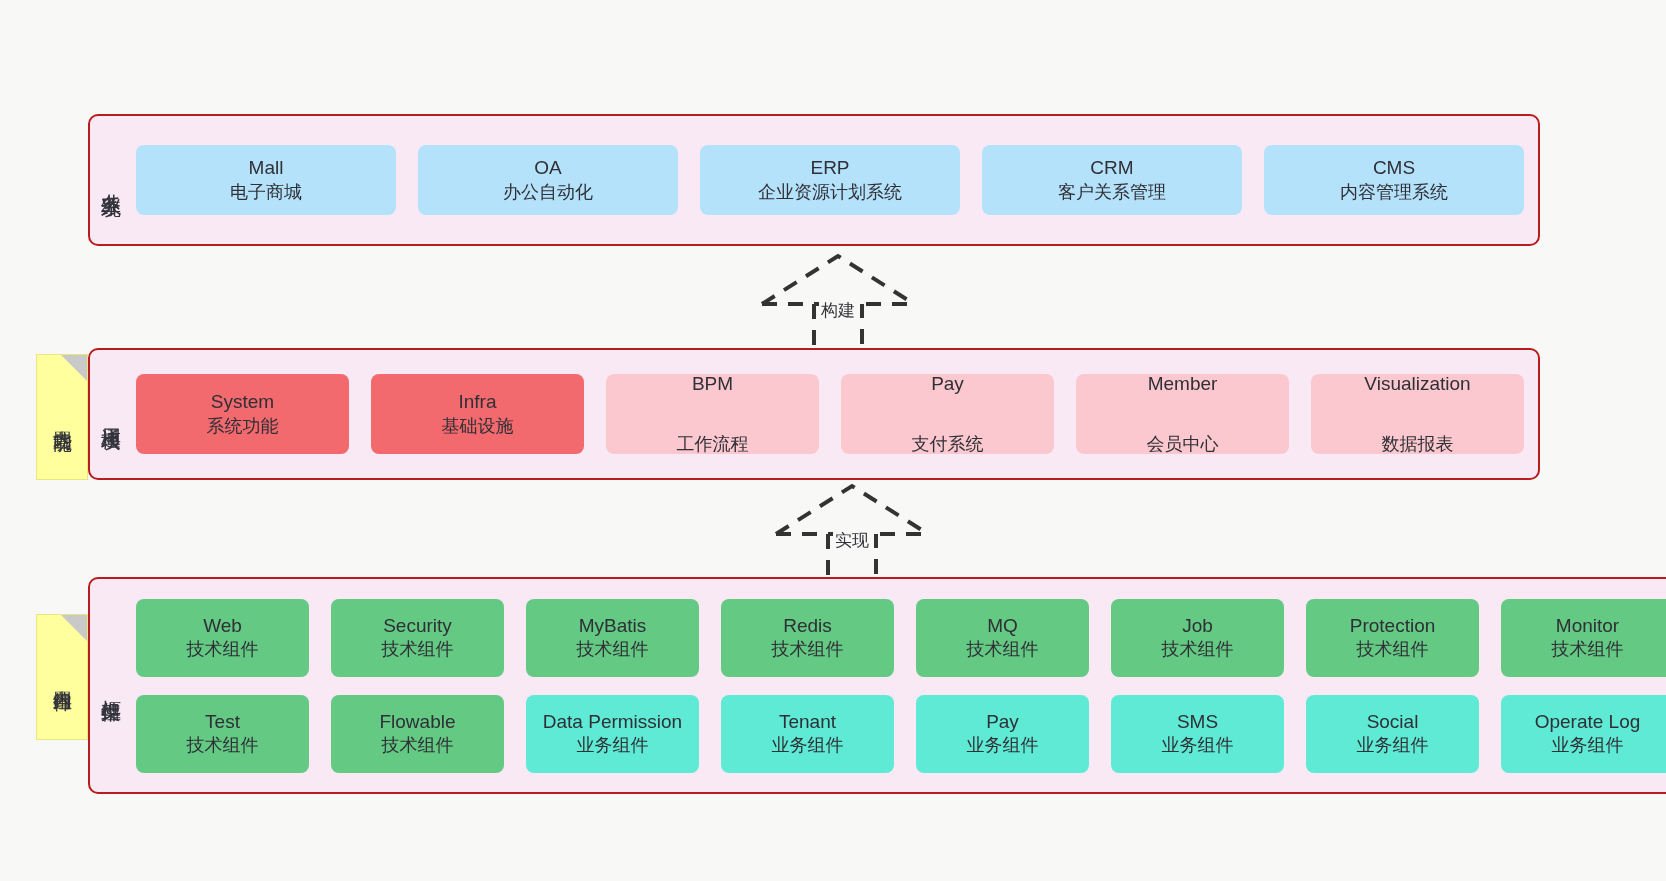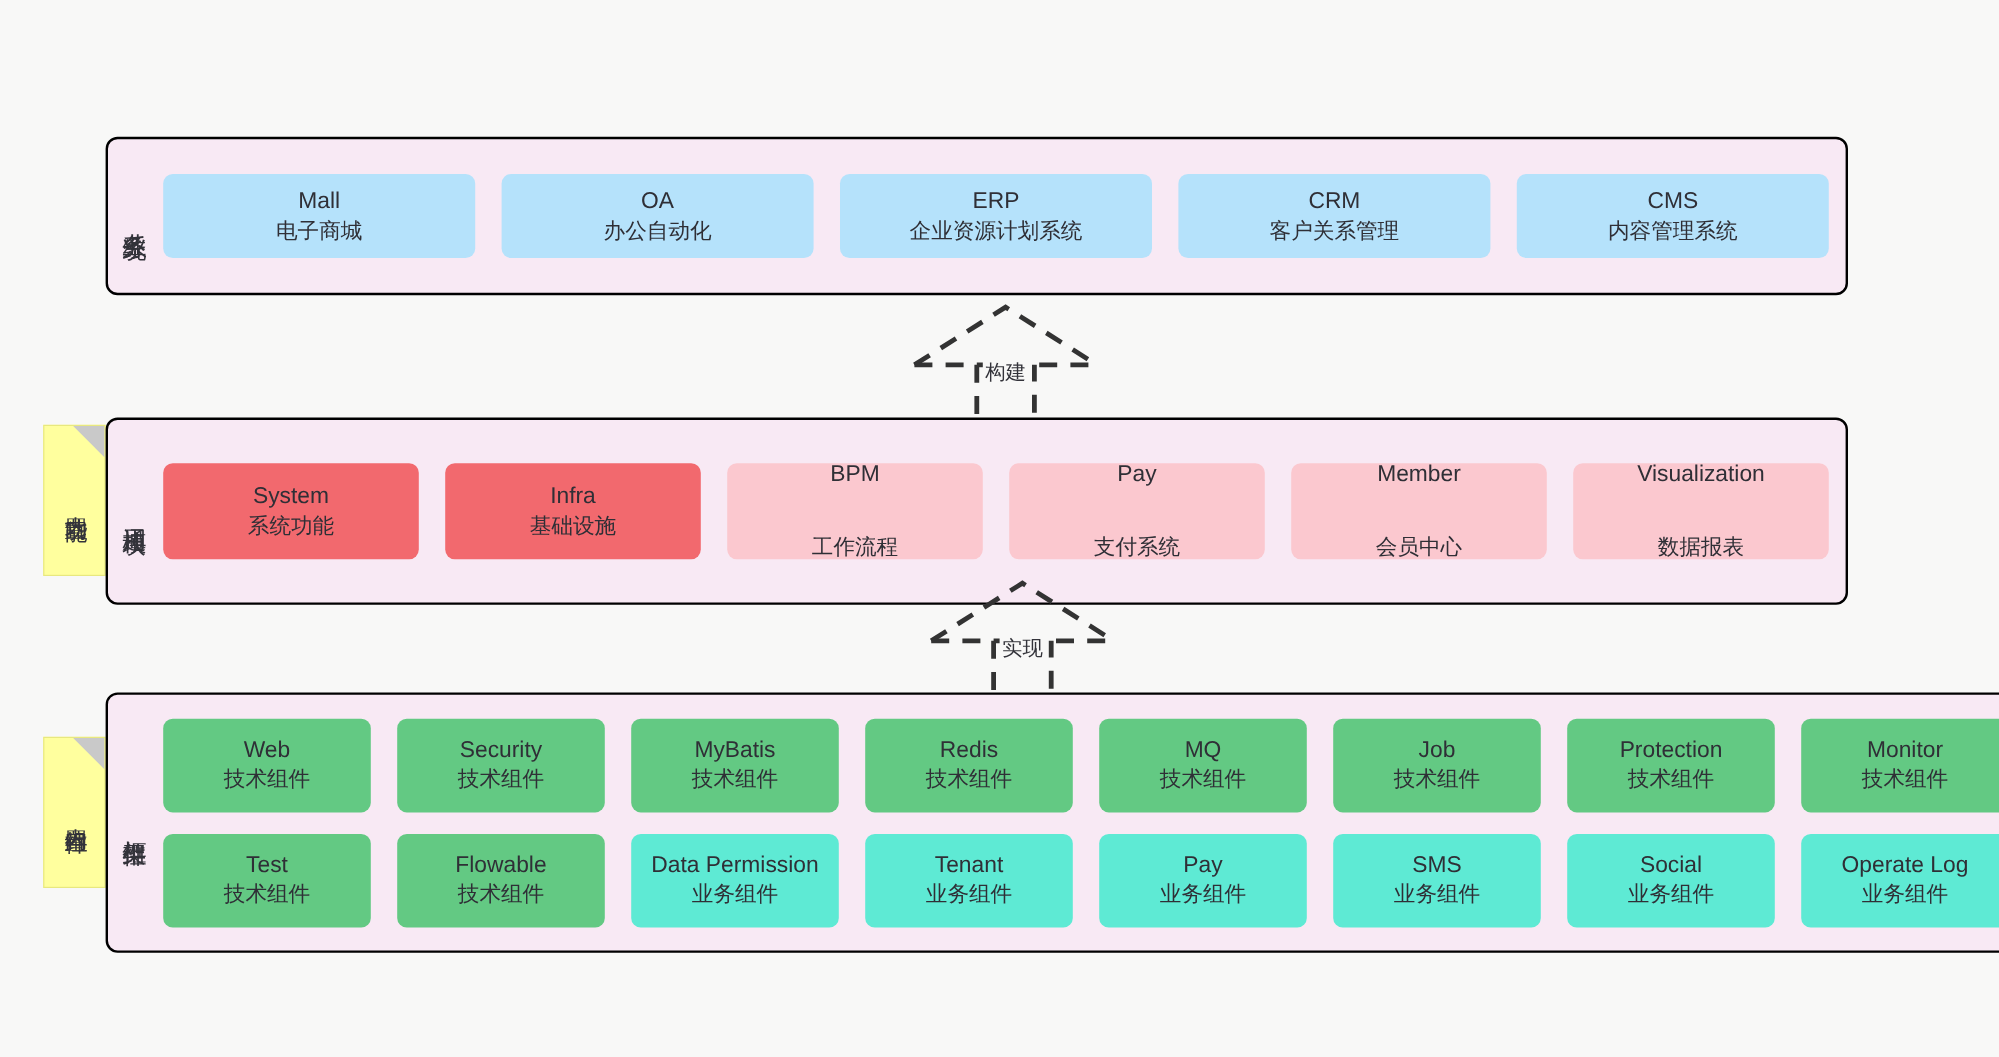--- a/index.html
+++ b/index.html
@@ -19,21 +19,21 @@
   .canvas {
     position: absolute;
     inset: 0;
   }
 
   
   .panel {
     position: absolute;
     box-sizing: border-box;
     background: #f8e9f4;
-    border: 2px solid #000000;
+    border: 2px solid #b91c1c;
     border-radius: 10px;
     display: flex;
     align-items: stretch;
   }
   .panel-title {
     flex: 0 0 auto;
     width: 42px;
     display: flex;
     align-items: center;
     justify-content: center;
@@ -77,21 +77,21 @@
   .card .t2 { font-size: 18px; }
 
   .c-blue       { background: #b5e2fb; }
   .c-red        { background: #f2696e; }
   .c-pink       { background: #fbc8cf; gap: 36px; }
   .c-green      { background: #63c983; }
   .c-lightgreen { background: #5eead4; }
 
   
   #panel-business { left: 88px;  top: 114px; width: 1452px; height: 132px; }
-  #panel-modules  { left: 88px;  top: 348px; width: 1452px; height: 156px; }
+  #panel-modules  { left: 88px;  top: 348px; width: 1452px; height: 132px; }
   #panel-framework{ left: 88px;  top: 577px; width: 1602px; height: 217px; }
 
   #panel-business  .card { height: 70px; }
   #panel-modules   .card { height: 80px; }
   #panel-framework .card { height: 78px; }
 
   
   .note {
     position: absolute;
     box-sizing: border-box;

